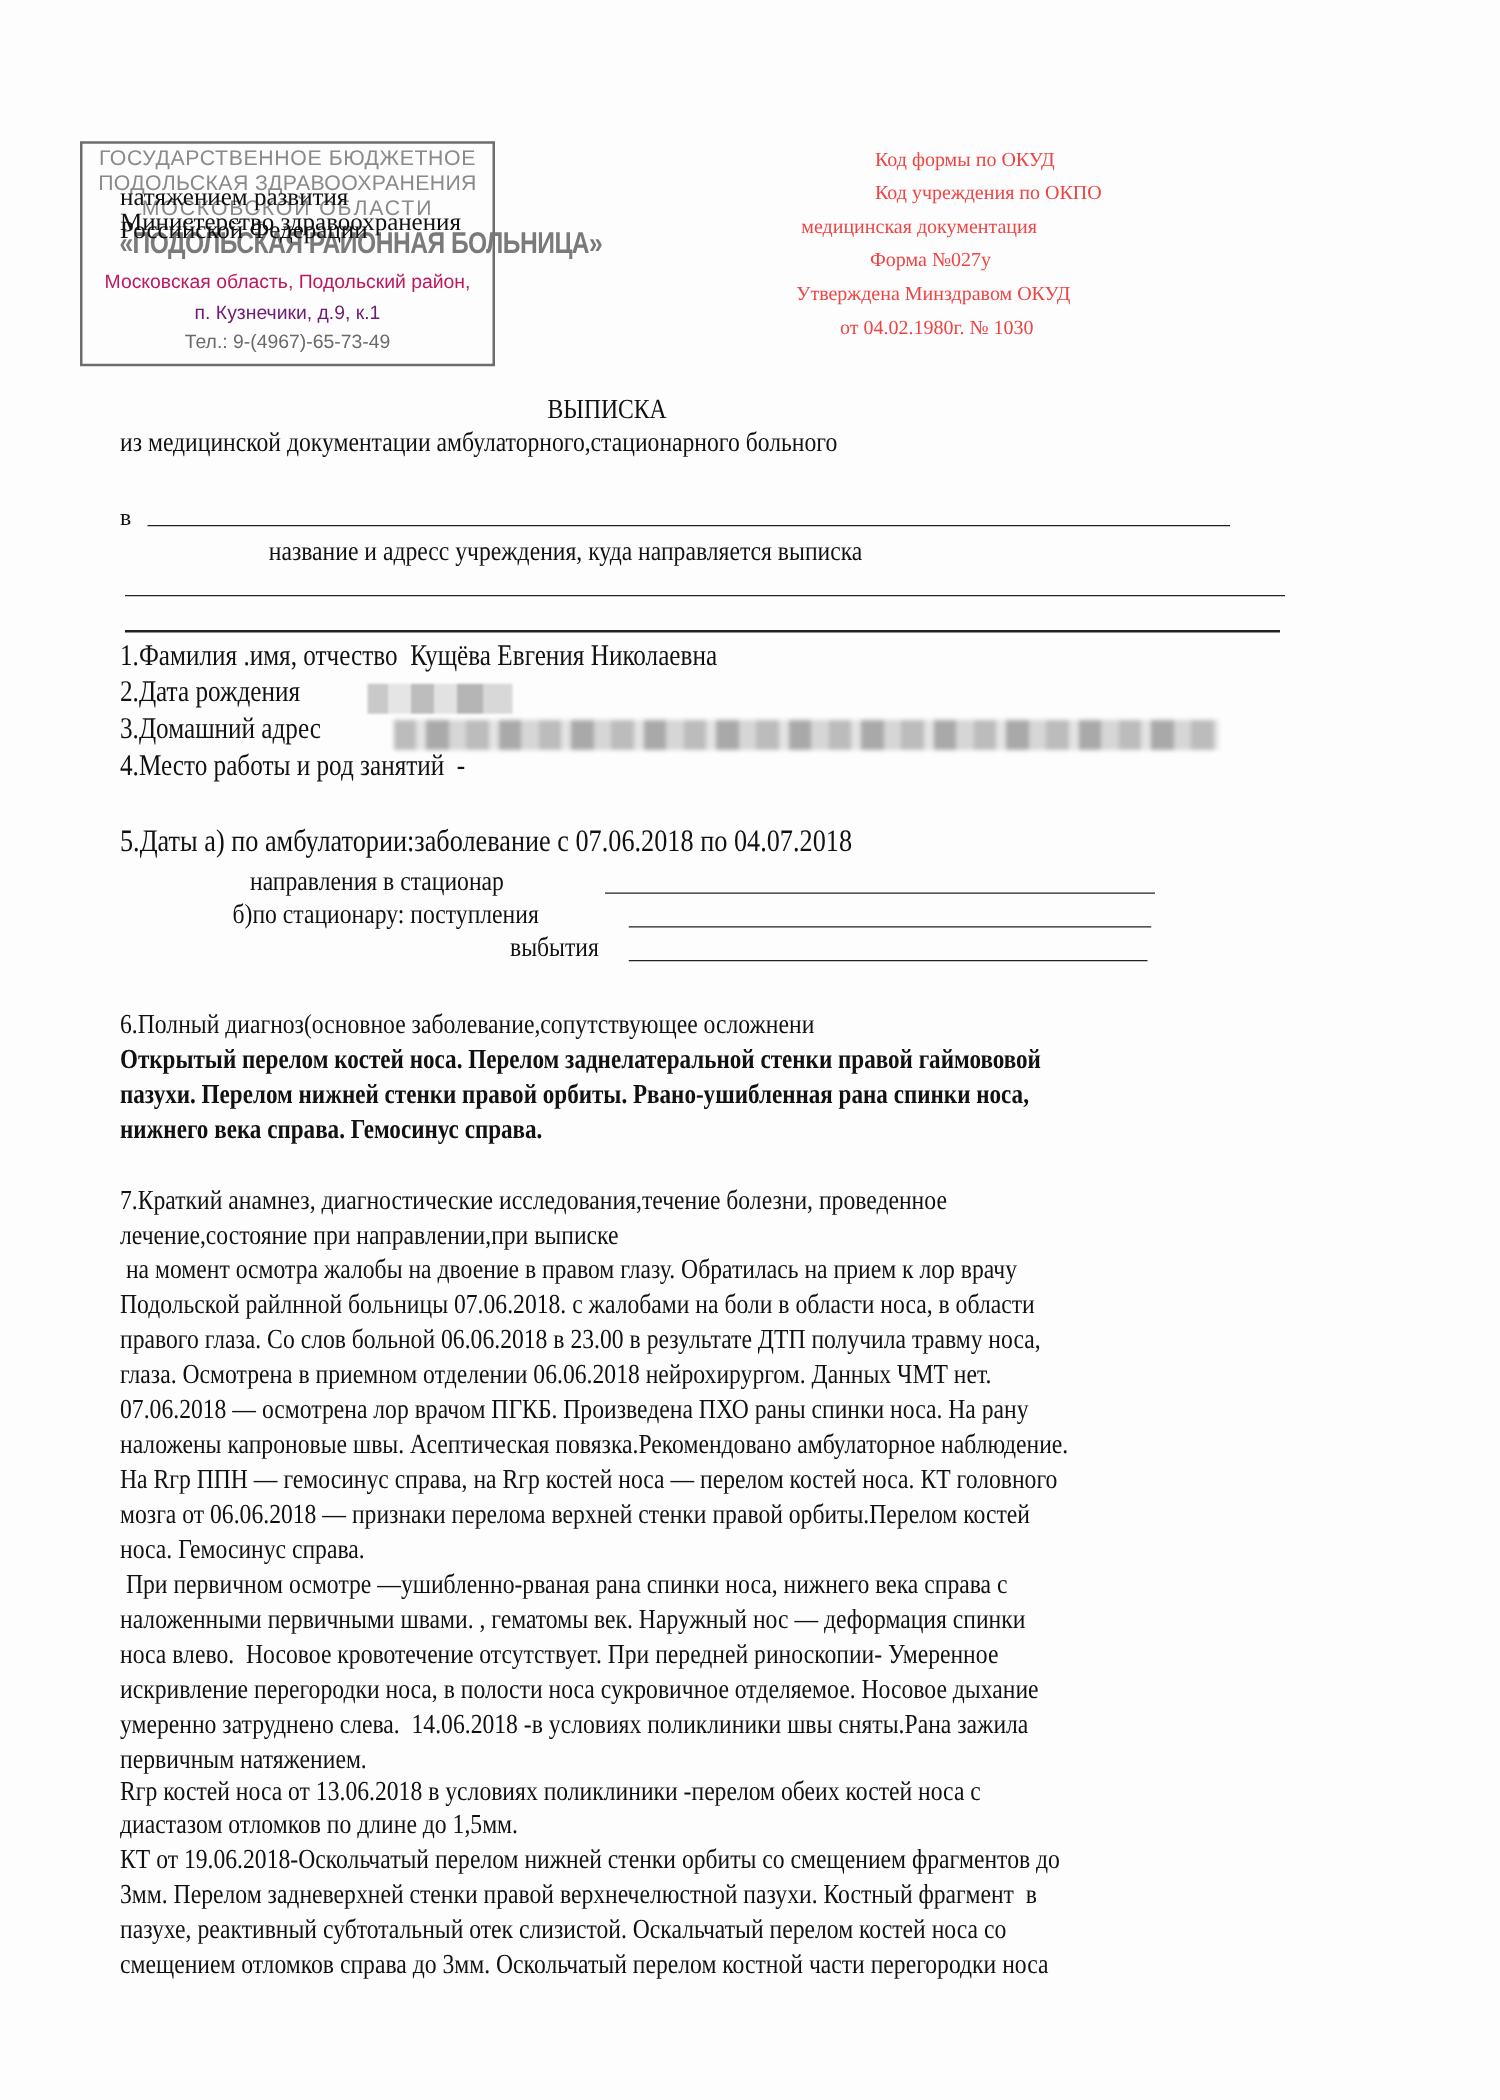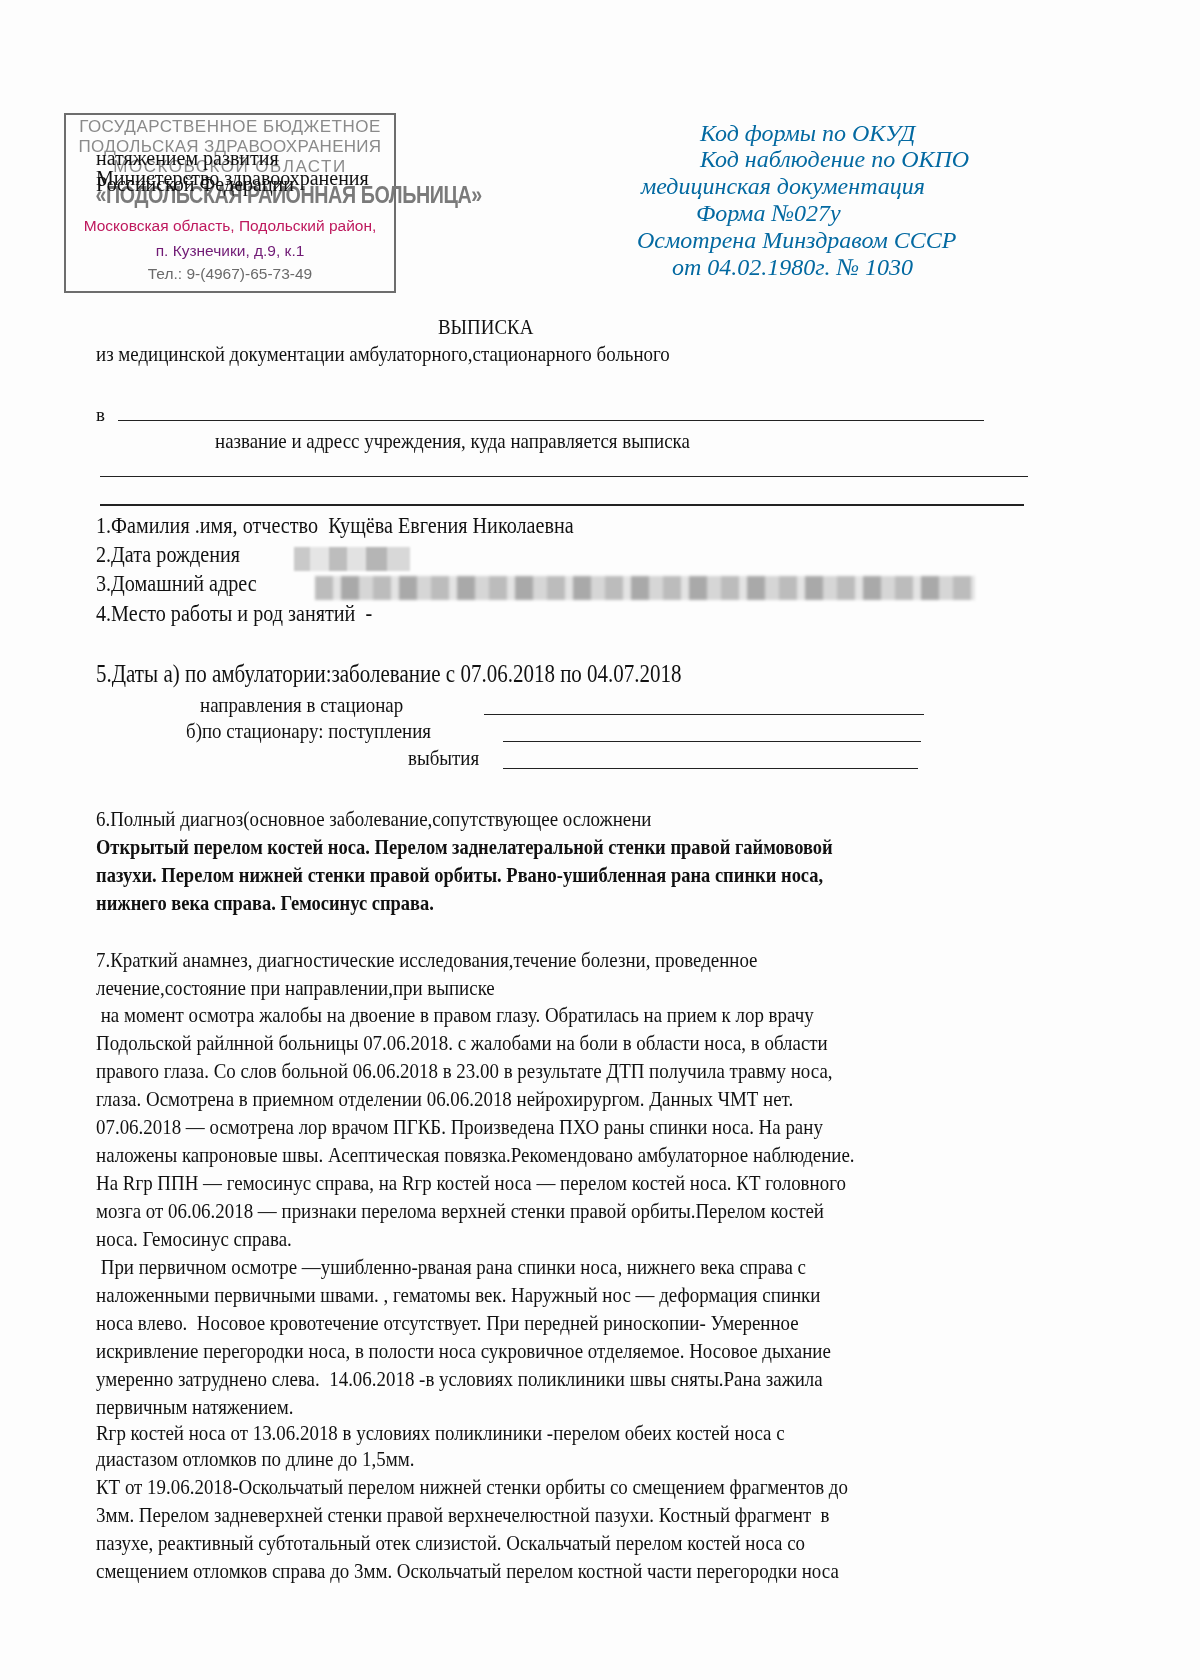--- a/index.html
+++ b/index.html
@@ -15,21 +15,21 @@
   .stamp-l1 { top: 2px; font-size: 17px; letter-spacing: 0.5px; }
   .stamp-l2 { top: 22px; font-size: 17px; letter-spacing: 0.3px; }
   .stamp-l3 { top: 42px; font-size: 17px; letter-spacing: 1.5px; }
   .stamp-l4 { top: 66px; font-size: 24px; font-weight: bold; letter-spacing: -0.5px; transform: scaleX(0.82); color: #7a7a7a; }
   .stamp-l5 { top: 102px; font-size: 15.5px; color: #be185d; }
   .stamp-l6 { top: 127px; font-size: 15.5px; color: #701a75; }
   .stamp-l7 { top: 150px; font-size: 15.5px; color: #6a6a6a; }
 
   .ministry { font-family: "Liberation Serif", "DejaVu Serif", serif; font-size: 20px; color: #111; }
 
-  .hdr-right { font-family: "Liberation Serif", "DejaVu Serif", serif; font-size: 24px; color: #0369a1; font-style: italic; }
+  .hdr-right { font-family: "Liberation Serif", "DejaVu Serif", serif; font-size: 16px; color: #ef4444; }
 
   .narrow { font-family: "Liberation Serif", "DejaVu Serif", serif; color: #111; transform-origin: left top; }
   .hrule { position: absolute; height: 0; border-top: 1.5px solid #222; }
 
   .bold { font-weight: bold; }
 </style>
 </head>
 <body>
 
 <div class="page">
@@ -42,24 +42,24 @@
     <div class="stamp-line stamp-l5">Московская область, Подольский район,</div>
     <div class="stamp-line stamp-l6">п. Кузнечики, д.9, к.1</div>
     <div class="stamp-line stamp-l7">Тел.: 9-(4967)-65-73-49</div>
   </div>
 
   <div class="abs ministry" style="left:96px; top:138px;margin-top:29px;">Министерство здравоохранения</div>
   <div class="abs ministry" style="left:96px; top:147px;">натяжением развития</div>
   <div class="abs ministry" style="left:96px; top:173px;">Российской Федерации</div>
 
   <div class="abs hdr-right" style="left:700px; top:120px;">Код формы по ОКУД</div>
-  <div class="abs hdr-right" style="left:700px; top:146px;">Код наблюдение по ОКПО</div>
+  <div class="abs hdr-right" style="left:700px; top:146px;">Код учреждения по ОКПО</div>
   <div class="abs hdr-right" style="left:641px; top:173px;">медицинская документация</div>
   <div class="abs hdr-right" style="left:696px; top:200px;">Форма №027у</div>
-  <div class="abs hdr-right" style="left:637px; top:227px;">Осмотрена Минздравом СССР</div>
+  <div class="abs hdr-right" style="left:637px; top:227px;">Утверждена Минздравом ОКУД</div>
   <div class="abs hdr-right" style="left:672px; top:254px;">от 04.02.1980г. № 1030</div>
 
   <div class="abs narrow" style="left:438px; top:314px; font-size:22px; transform:scaleX(0.86);">ВЫПИСКА</div>
   <div class="abs narrow" style="left:96px; top:341px; font-size:22px; transform:scaleX(0.86);">из медицинской документации амбулаторного,стационарного больного</div>
 
   <div class="abs narrow" style="left:96px; top:404px; font-size:19px;">в</div>
   <div class="hrule" style="left:118px; top:420px; width:866px;"></div>
   <div class="abs narrow" style="left:215px; top:428px; font-size:22px; transform:scaleX(0.86);">название и адресс учреждения, куда направляется выписка</div>
   <div class="hrule" style="left:100px; top:476px; width:928px;"></div>
   <div class="hrule" style="left:100px; top:504px; width:924px; border-top-width:2px;"></div>

